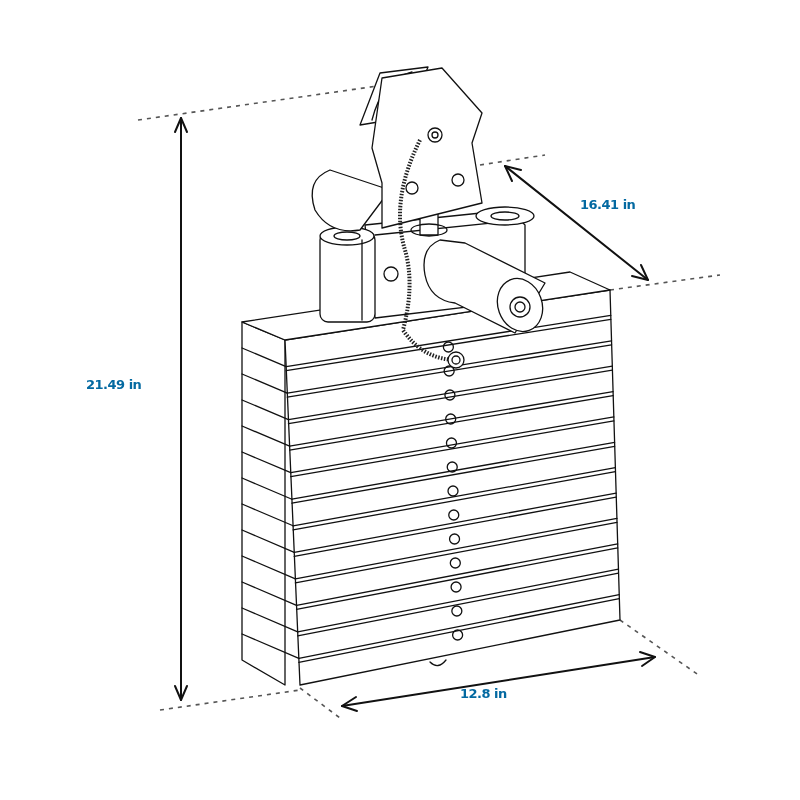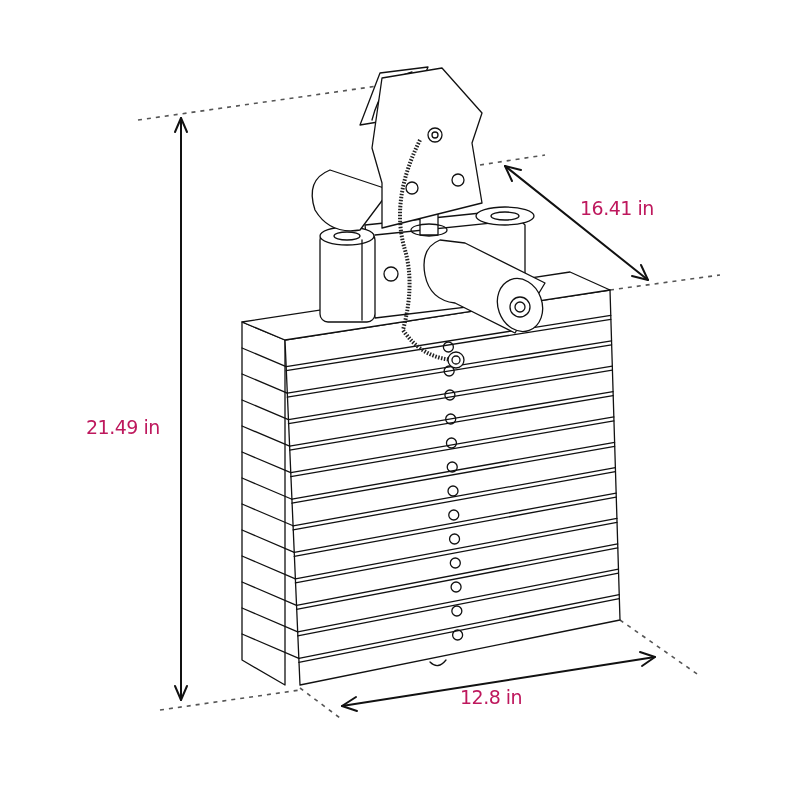--- a/index.html
+++ b/index.html
@@ -1,18 +1,18 @@
 <!DOCTYPE html>
 <html><head>
 <meta charset="utf-8">
 <style>
   html,body{margin:0;padding:0;background:#ffffff;}
   body{width:800px;height:800px;position:relative;overflow:hidden;font-family:"Liberation Sans",sans-serif;}
   #canvas{position:absolute;left:0;top:0;width:800px;height:800px;}
-  .dim-label{position:absolute;font-family:"DejaVu Sans","Liberation Sans",sans-serif;font-size:19px;color:#be185d;letter-spacing:-0.5px;white-space:nowrap;}
+  .dim-label{position:absolute;font-family:"DejaVu Sans","Liberation Sans",sans-serif;font-size:13px;color:#0369a1;letter-spacing:-0.5px;white-space:nowrap;font-weight:bold;}
   svg{position:absolute;left:0;top:0;}
   .ln{stroke:#111;fill:none;stroke-width:1.3;stroke-linejoin:round;stroke-linecap:round;}
   .fillw{fill:#fff;stroke:#111;stroke-width:1.3;stroke-linejoin:round;}
   .dash{stroke:#555;stroke-width:1.6;stroke-dasharray:4 5;fill:none;}
   .arrow{stroke:#111;stroke-width:2;fill:none;stroke-linecap:round;stroke-linejoin:round;}
 </style>
 </head>
 <body>
 
 <div id="canvas">
@@ -148,16 +148,16 @@
     <circle class="ln" cx="435" cy="135" r="3"></circle>
   </g>
 
   <g>
     <path d="M420,140 q-30,60 -15,110 q10,35 -2,80 q20,30 55,30" stroke="#222" stroke-width="4" fill="none" stroke-dasharray="1.5 1.5"></path>
     <circle class="fillw" cx="456" cy="360" r="8"></circle>
     <circle class="ln" cx="456" cy="360" r="4"></circle>
   </g>
 </svg>
 
-<div class="dim-label" style="left:86px;top:416px;">21.49 in</div>
+<div class="dim-label" style="left:86px;top:377px;">21.49 in</div>
 <div class="dim-label" style="left:580px;top:197px;">16.41 in</div>
 <div class="dim-label" style="left:460px;top:686px;">12.8 in</div>
 </div>
 
 </body></html>

